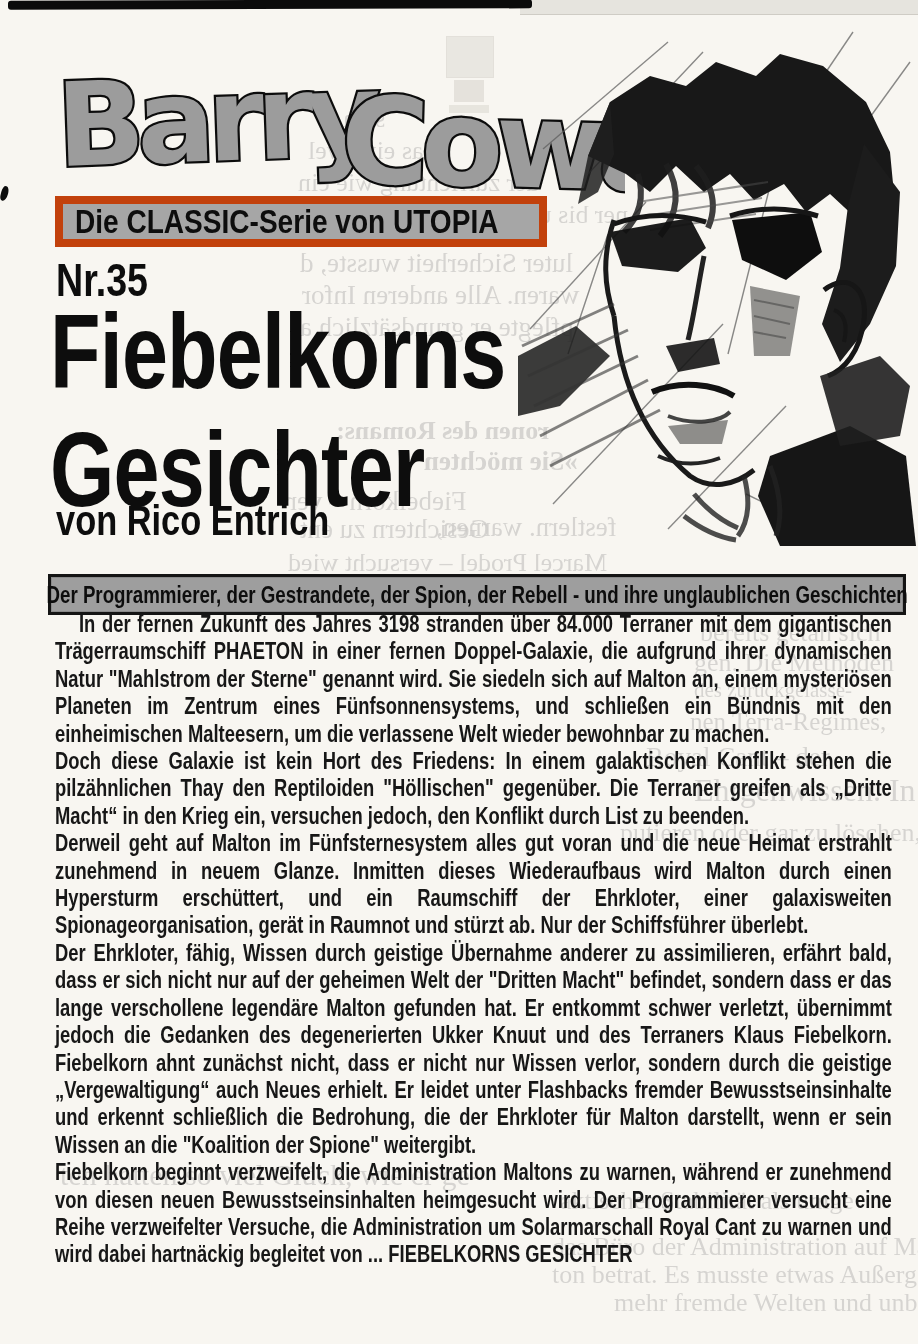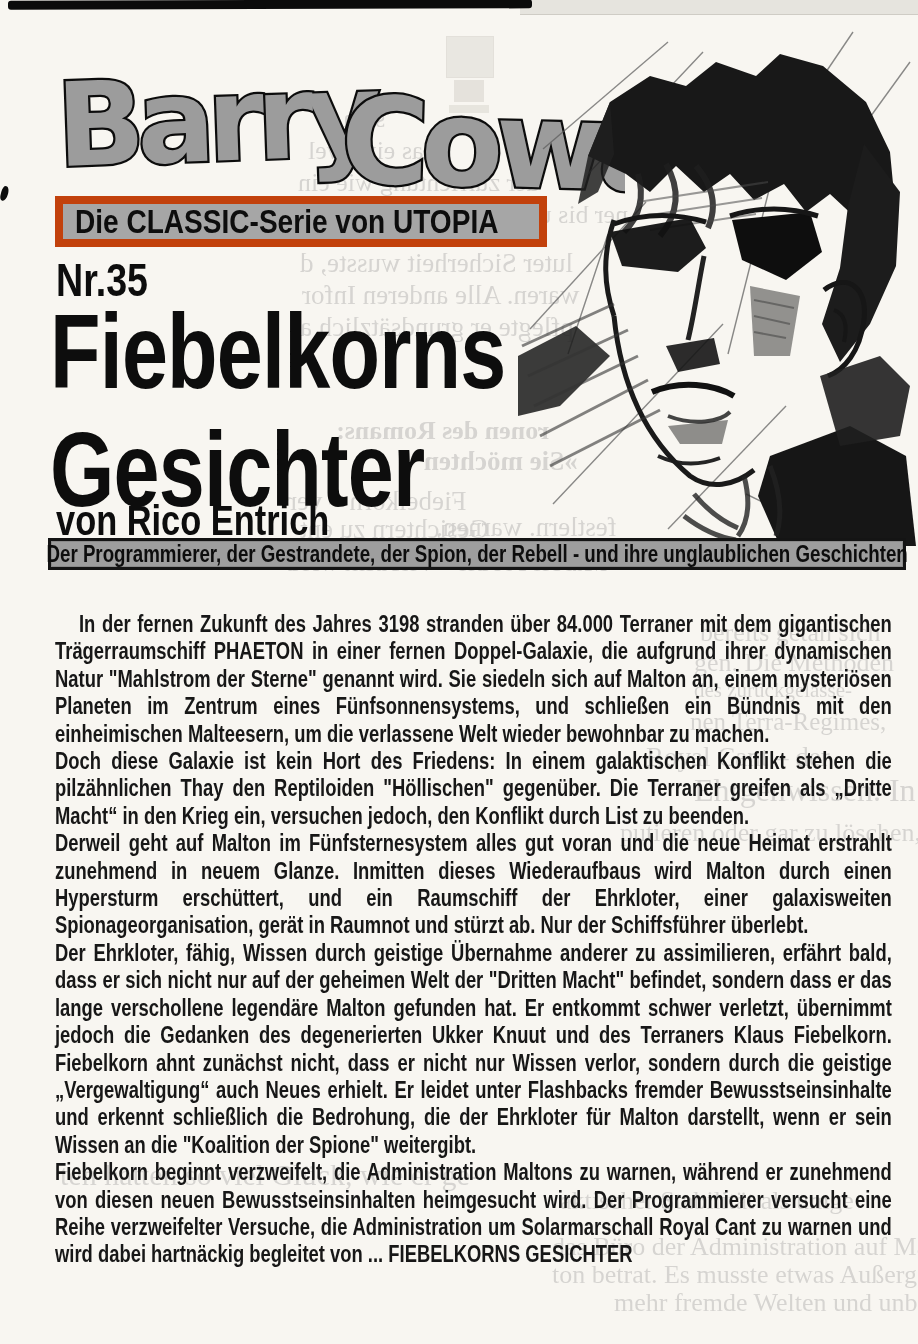--- a/index.html
+++ b/index.html
@@ -186,21 +186,21 @@
     </g>
 
     <g stroke="#222" stroke-width="5" fill="none" opacity=".8">
       <path d="M226,452 q10,38 -6,60"></path>
         <path d="M252,442 q16,40 6,70"></path>
       <path d="M176,470 q20,24 44,34"></path>
         <path d="M166,492 q26,20 52,24"></path>
     </g>
   </svg>
 
-  <div class="abs tagline-banner" style="left:48px;top:538px;width:858px;height:32px;">
+  <div class="abs tagline-banner" style="left:48px;top:574px;width:858px;height:41px;">
     <span class="cond" style="font-size:24px;">Der Programmierer, der Gestrandete, der Spion, der Rebell - und ihre unglaublichen Geschichten</span>
   </div>
 
   <div class="abs" style="left:55px;top:611px;width:838px;height:680px;">
     <div id="synopsis-inner" class="cond" style="white-space:normal;">
         <p class="first">In der fernen Zukunft des Jahres 3198 stranden über 84.000 Terraner mit dem gigantischen Trägerraumschiff PHAETON in einer fernen Doppel-Galaxie, die aufgrund ihrer dynamischen Natur "Mahlstrom der Sterne" genannt wird. Sie siedeln sich auf Malton an, einem mysteriösen Planeten im Zentrum eines Fünfsonnensystems, und schließen ein Bündnis mit den einheimischen Malteesern, um die verlassene Welt wieder bewohnbar zu machen.</p>
         <p>Doch diese Galaxie ist kein Hort des Friedens: In einem galaktischen Konflikt stehen die pilzähnlichen Thay den Reptiloiden "Höllischen" gegenüber. Die Terraner greifen als „Dritte Macht“ in den Krieg ein, versuchen jedoch, den Konflikt durch List zu beenden.</p>
         <p>Derweil geht auf Malton im Fünfsternesystem alles gut voran und die neue Heimat erstrahlt zunehmend in neuem Glanze. Inmitten dieses Wiederaufbaus wird Malton durch einen Hypersturm erschüttert, und ein Raumschiff der Ehrkloter, einer galaxisweiten Spionageorganisation, gerät in Raumnot und stürzt ab. Nur der Schiffsführer überlebt.</p>
         <p>Der Ehrkloter, fähig, Wissen durch geistige Übernahme anderer zu assimilieren, erfährt bald, dass er sich nicht nur auf der geheimen Welt der "Dritten Macht" befindet, sondern dass er das lange verschollene legendäre Malton gefunden hat. Er entkommt schwer verletzt, übernimmt jedoch die Gedanken des degenerierten Ukker Knuut und des Terraners Klaus Fiebelkorn. Fiebelkorn ahnt zunächst nicht, dass er nicht nur Wissen verlor, sondern durch die geistige „Vergewaltigung“ auch Neues erhielt. Er leidet unter Flashbacks fremder Bewusstseinsinhalte und erkennt schließlich die Bedrohung, die der Ehrkloter für Malton darstellt, wenn er sein Wissen an die "Koalition der Spione" weitergibt.</p>
         <p>Fiebelkorn beginnt verzweifelt, die Administration Maltons zu warnen, während er zunehmend von diesen neuen Bewusstseinsinhalten heimgesucht wird. Der Programmierer versucht eine Reihe verzweifelter Versuche, die Administration um Solarmarschall Royal Cant zu warnen und wird dabei hartnäckig begleitet von ... FIEBELKORNS GESICHTER</p>

